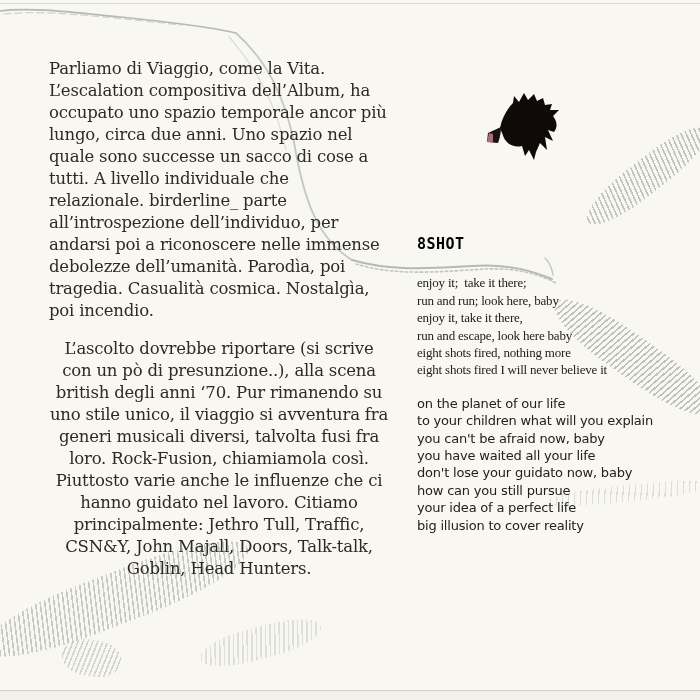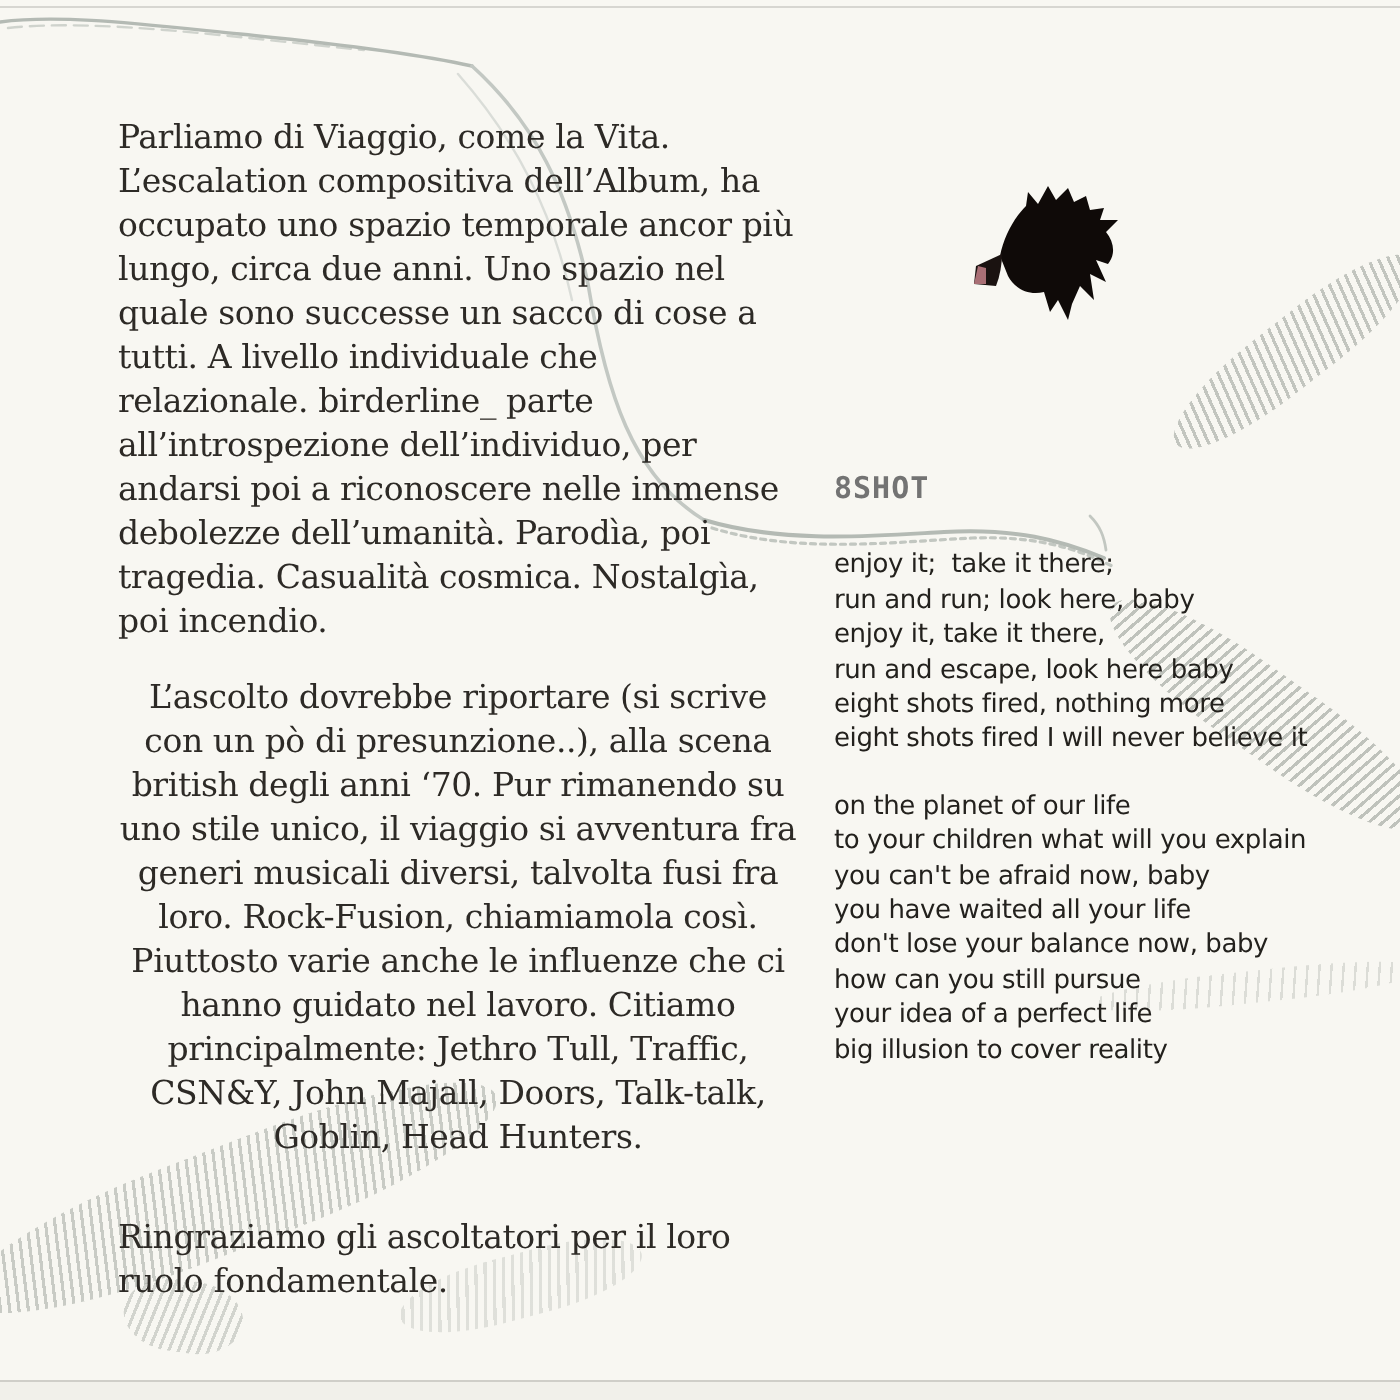--- a/index.html
+++ b/index.html
@@ -30,41 +30,41 @@
   .hatch-a{left:588px;top:205px;width:150px;height:34px;transform:rotate(-38deg);opacity:.85;}
   .hatch-b{left:556px;top:282px;width:190px;height:42px;transform:rotate(35deg);opacity:.9;}
   .hatch-c{left:-18px;top:624px;width:285px;height:52px;transform:rotate(-21deg);opacity:.75;}
   .hatch-d{left:200px;top:643px;width:125px;height:32px;transform:rotate(-15deg);opacity:.4;}
   .hatch-e{left:545px;top:494px;width:168px;height:16px;transform:rotate(-6deg);opacity:.5;
            background:repeating-linear-gradient(100deg, rgba(122,130,122,.45) 0 1.2px, rgba(122,130,122,0) 1.2px 6px);}
   .hatch-f{left:62px;top:636px;width:60px;height:36px;transform:rotate(8deg);opacity:.6;}
   .sketch-svg{position:absolute;left:0;top:0;pointer-events:none;}
   
   .notes{
-    position:absolute;left:59px;top:58px;width:340px;
+    position:absolute;left:49px;top:58px;width:340px;
     font-size:16.5px;line-height:22px;letter-spacing:-0.2px;
     color:#2d2a26;
   }
   .notes p{margin:0;white-space:pre;}
   .notes p.p2{margin-top:16px;text-align:center;}
   .notes p.p3{margin-top:28px;}
   .lyrics{
     position:absolute;left:417px;top:236px;width:280px;
     font-family:"DejaVu Sans", sans-serif;
     font-size:13px;line-height:17.4px;letter-spacing:-0.2px;
     color:#23211d;
   }
   .lyrics h2{
     margin:0 0 16px 0;
     font-family:"DejaVu Sans Mono", monospace;
     font-size:15px;font-weight:bold;letter-spacing:0.5px;
-    color:#737373;
+    color:#000000;
   }
   .lyrics p{margin:0;white-space:pre;}
-  .lyrics p.s2{margin-top:21px;}
+  .lyrics p.s2{margin-top:21px;font-family:Liberation Serif, serif;}
   .lyrics p.s3{margin-top:16px;}
 </style>
 </head>
 <body>
 
 <div id="page">
 
   <div class="top-rule"></div>
 
   <div class="hatch hatch-a"></div>
@@ -115,37 +115,35 @@
 con un pò di presunzione..), alla scena
 british degli anni ‘70. Pur rimanendo su
 uno stile unico, il viaggio si avventura fra
 generi musicali diversi, talvolta fusi fra
 loro. Rock-Fusion, chiamiamola così.
 Piuttosto varie anche le influenze che ci
 hanno guidato nel lavoro. Citiamo
 principalmente: Jethro Tull, Traffic,
 CSN&amp;Y, John Majall, Doors, Talk-talk,
 Goblin, Head Hunters.</p>
-    <p class="p3">Ringraziamo gli ascoltatori per il loro
-ruolo fondamentale.</p>
   </div>
 
   <div class="lyrics">
     <h2>8SHOT</h2>
     <p class="s2">enjoy it;  take it there;
 run and run; look here, baby
 enjoy it, take it there,
 run and escape, look here baby
 eight shots fired, nothing more
 eight shots fired I will never believe it</p>
     <p class="s3">on the planet of our life
 to your children what will you explain
 you can't be afraid now, baby
 you have waited all your life
-don't lose your balance now, baby
+don't lose your guidato now, baby
 how can you still pursue
 your idea of a perfect life
 big illusion to cover reality</p>
   </div>
 
   <div class="footer-strip"></div>
 
 </div>
 
 </body></html>

